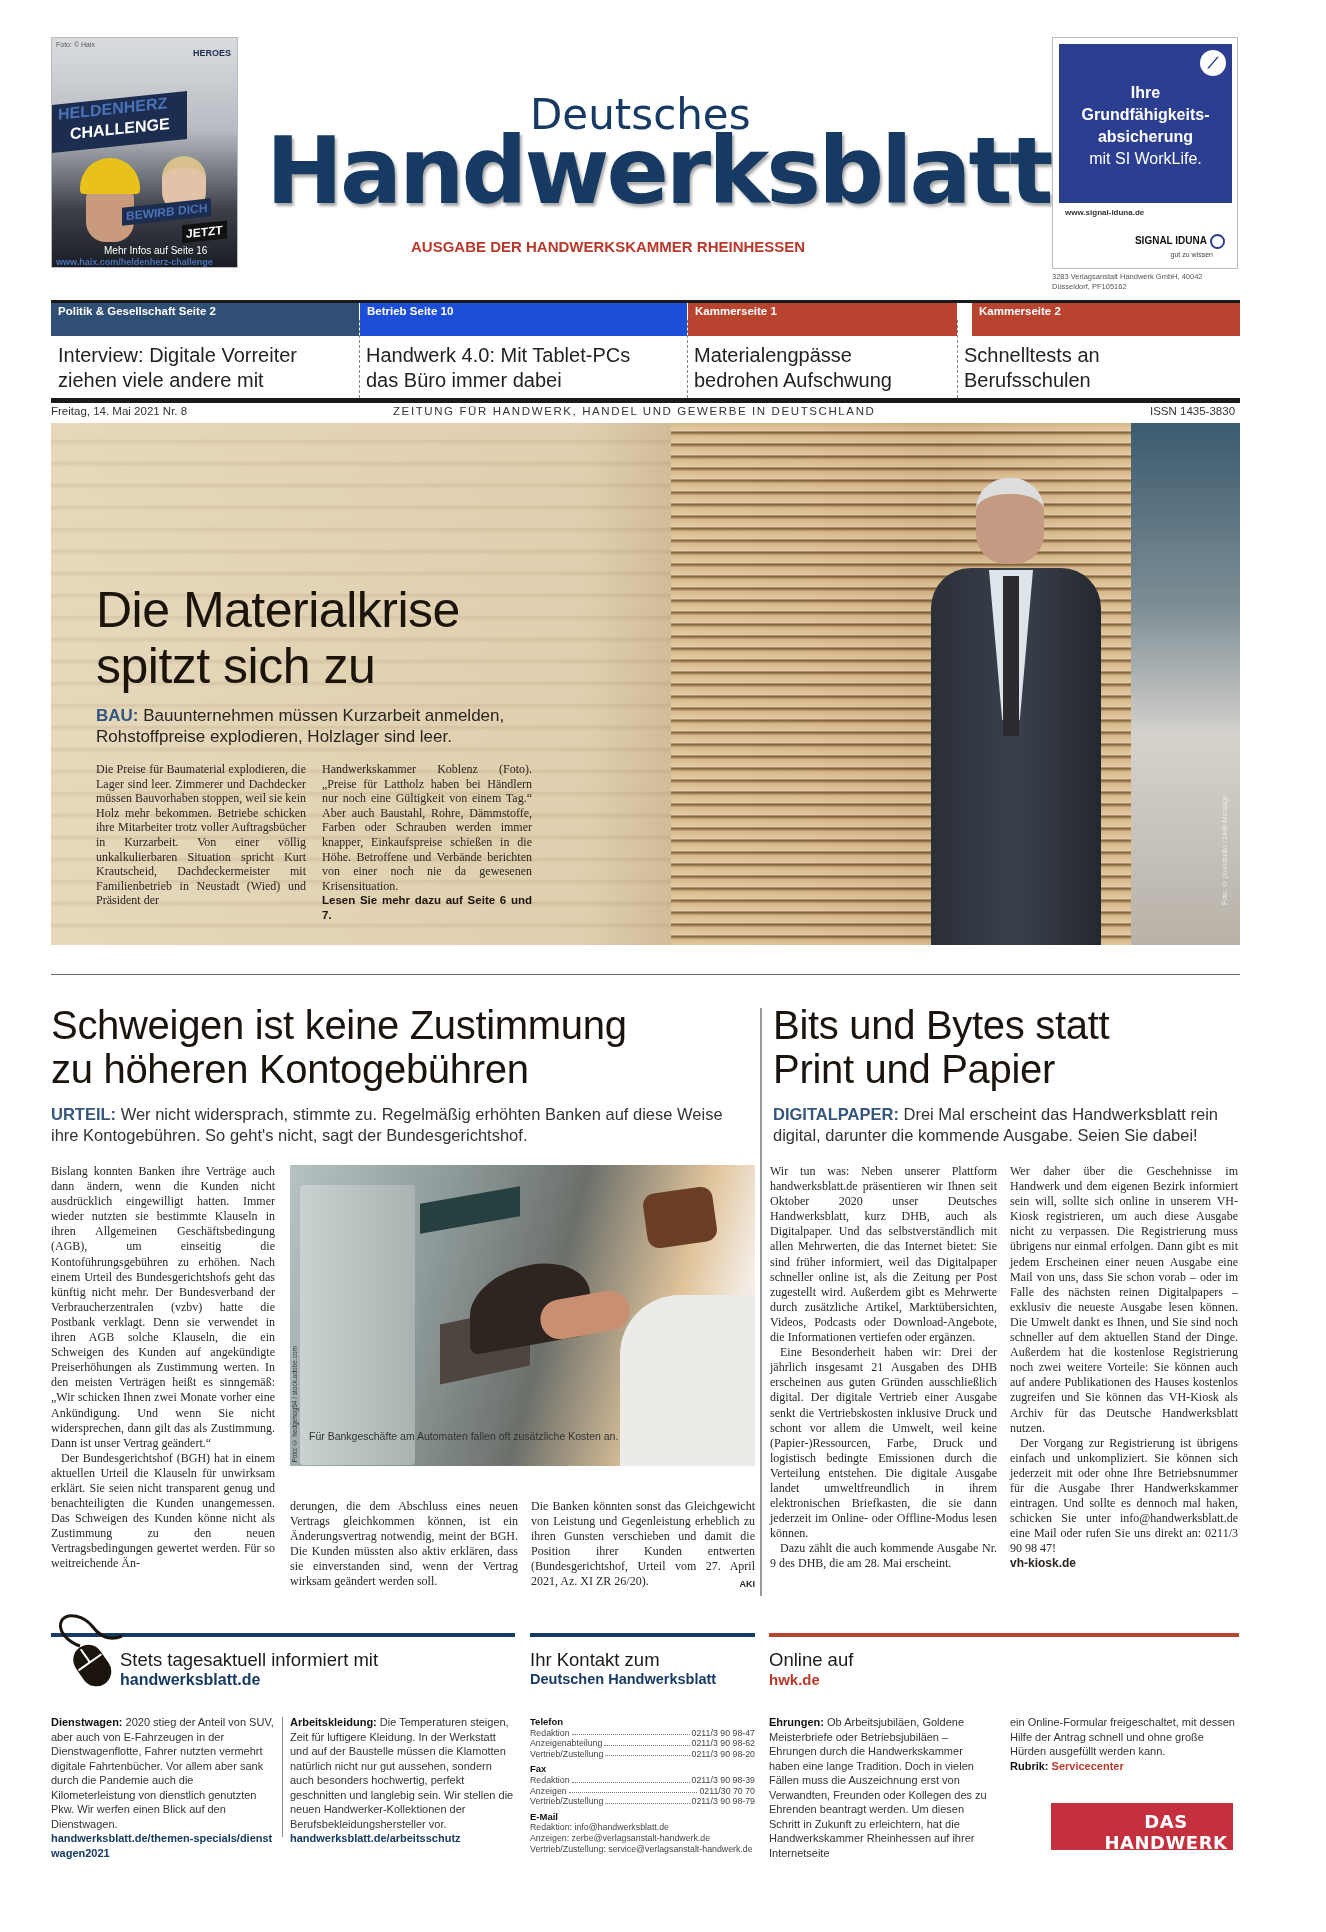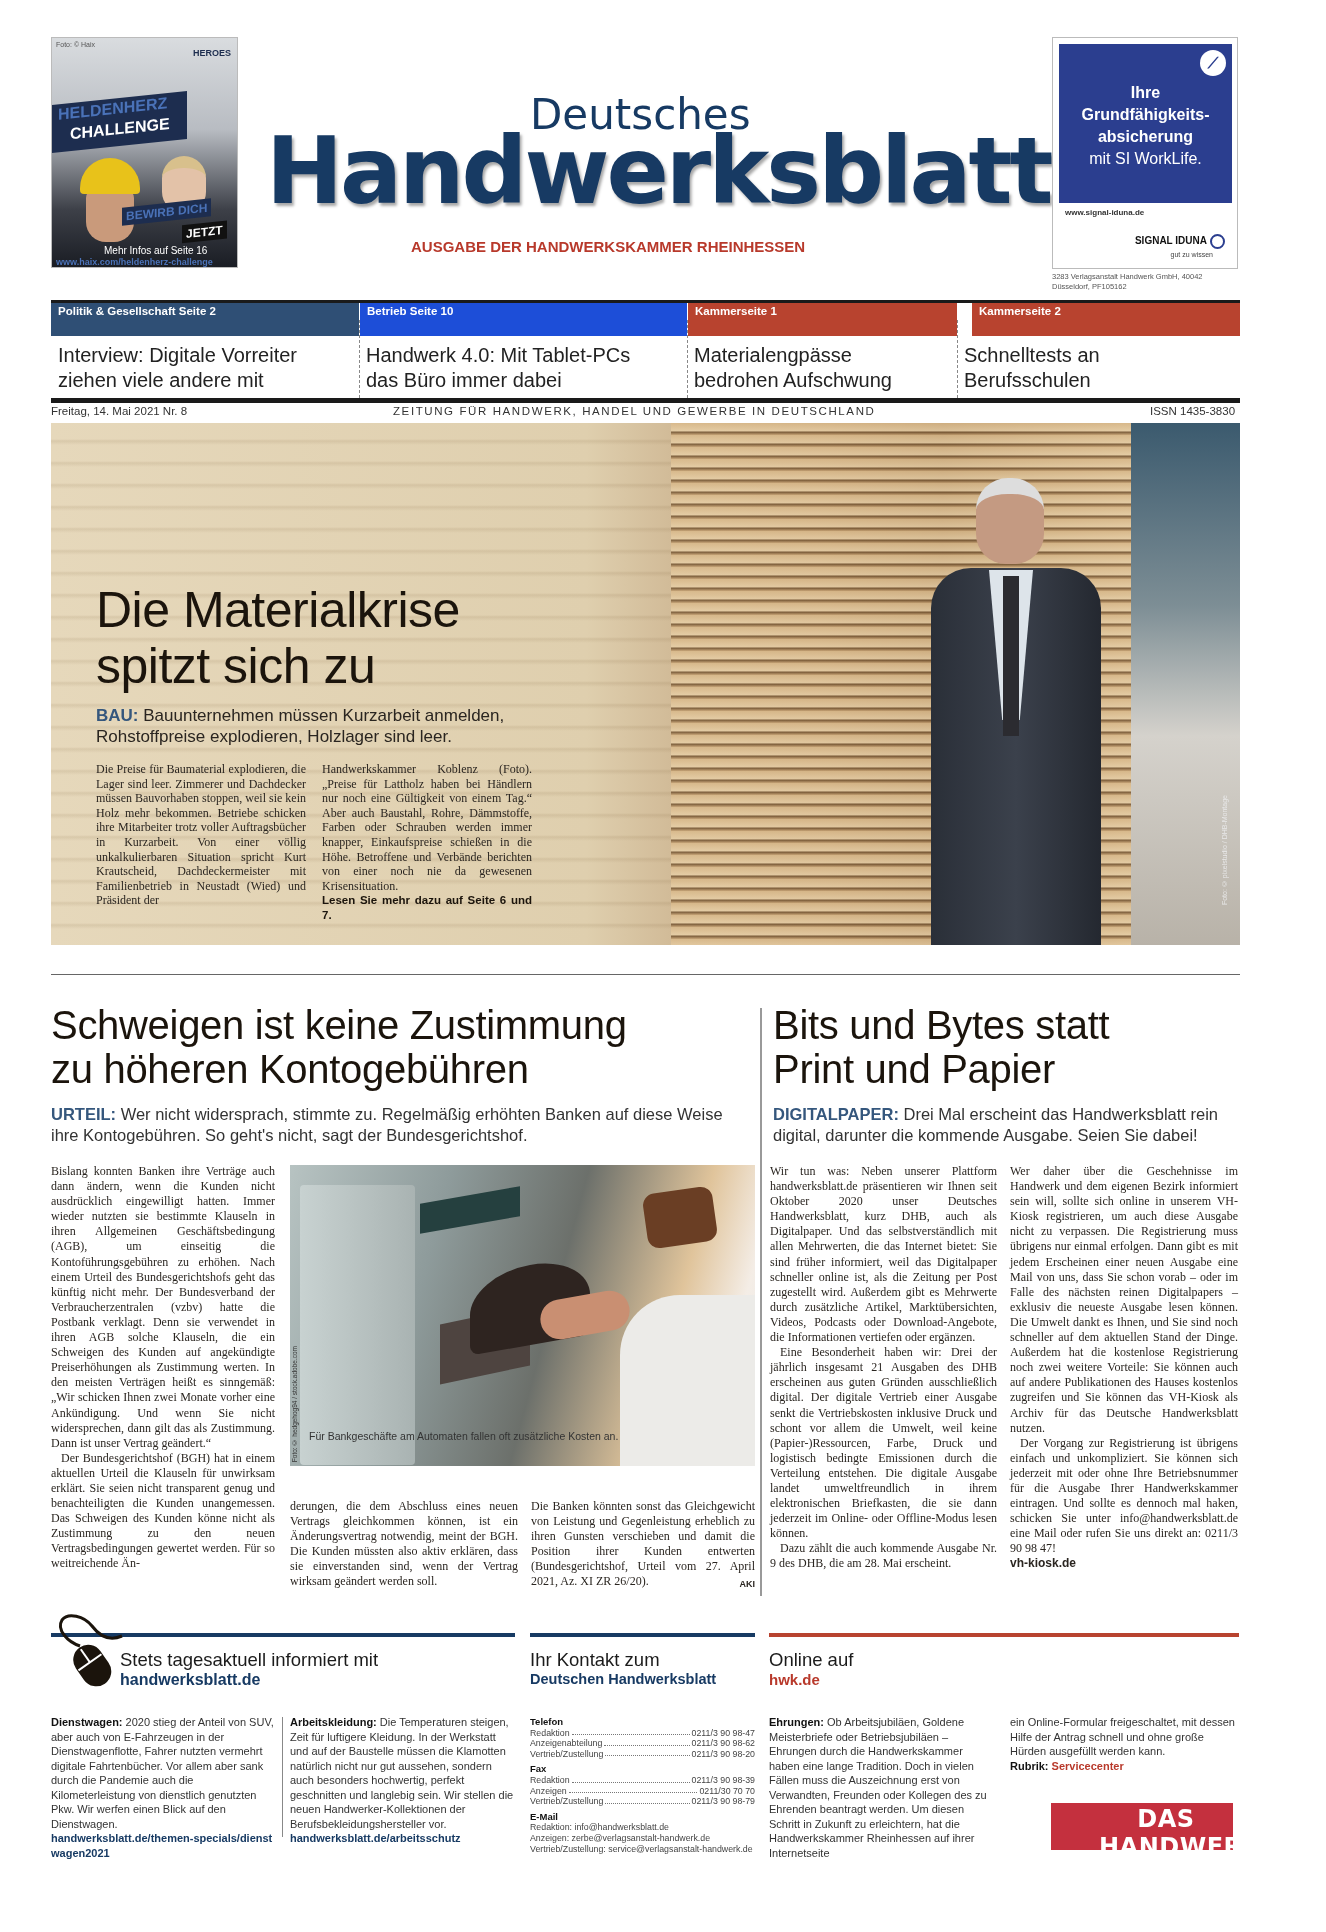--- a/index.html
+++ b/index.html
@@ -121,21 +121,21 @@
   .contact { left: 530px; top: 1717px; width: 225px; font-size: 8.8px; line-height: 10.6px; color: #444; }
   .contact .hd { font-weight: bold; color: #111; font-size: 9.5px; margin-top: 5px; }
   .contact .row { display: flex; }
   .contact .row .k { white-space: nowrap; }
   .contact .row .dots { flex: 1; border-bottom: 1px dotted #777; margin: 0 2px 3px 2px; }
   .contact .row .v { white-space: nowrap; }
   .fb3 { left: 769px; top: 1715px; width: 225px; }
   .fb4 { left: 1010px; top: 1715px; width: 225px; }
   .fb4 .red { font-weight: bold; color: #b8392b; }
   .handwerk-logo { left: 1051px; top: 1803px; width: 182px; height: 47px; background: #c4303e; color: #fff; text-align: center; }
-  .handwerk-logo .big { font-size: 24px; font-weight: bold; letter-spacing: 0.5px; padding-top: 2px; font-family: "DejaVu Sans", sans-serif; margin-left: 48px; }
+  .handwerk-logo .big { font-size: 18px; font-weight: bold; letter-spacing: 0.5px; padding-top: 8px; font-family: "DejaVu Sans", sans-serif; margin-left: 48px; }
   .handwerk-logo .small { font-size: 7.5px; letter-spacing: 1px; margin-top: 2px; }
 </style>
 </head>
 <body>
 
 <div class="abs ad-left">
   <div class="credit">Foto: © Haix</div>
   <div class="heroes">HEROES</div>
   <div class="band"></div>
   <div class="h1">HELDENHERZ</div>

